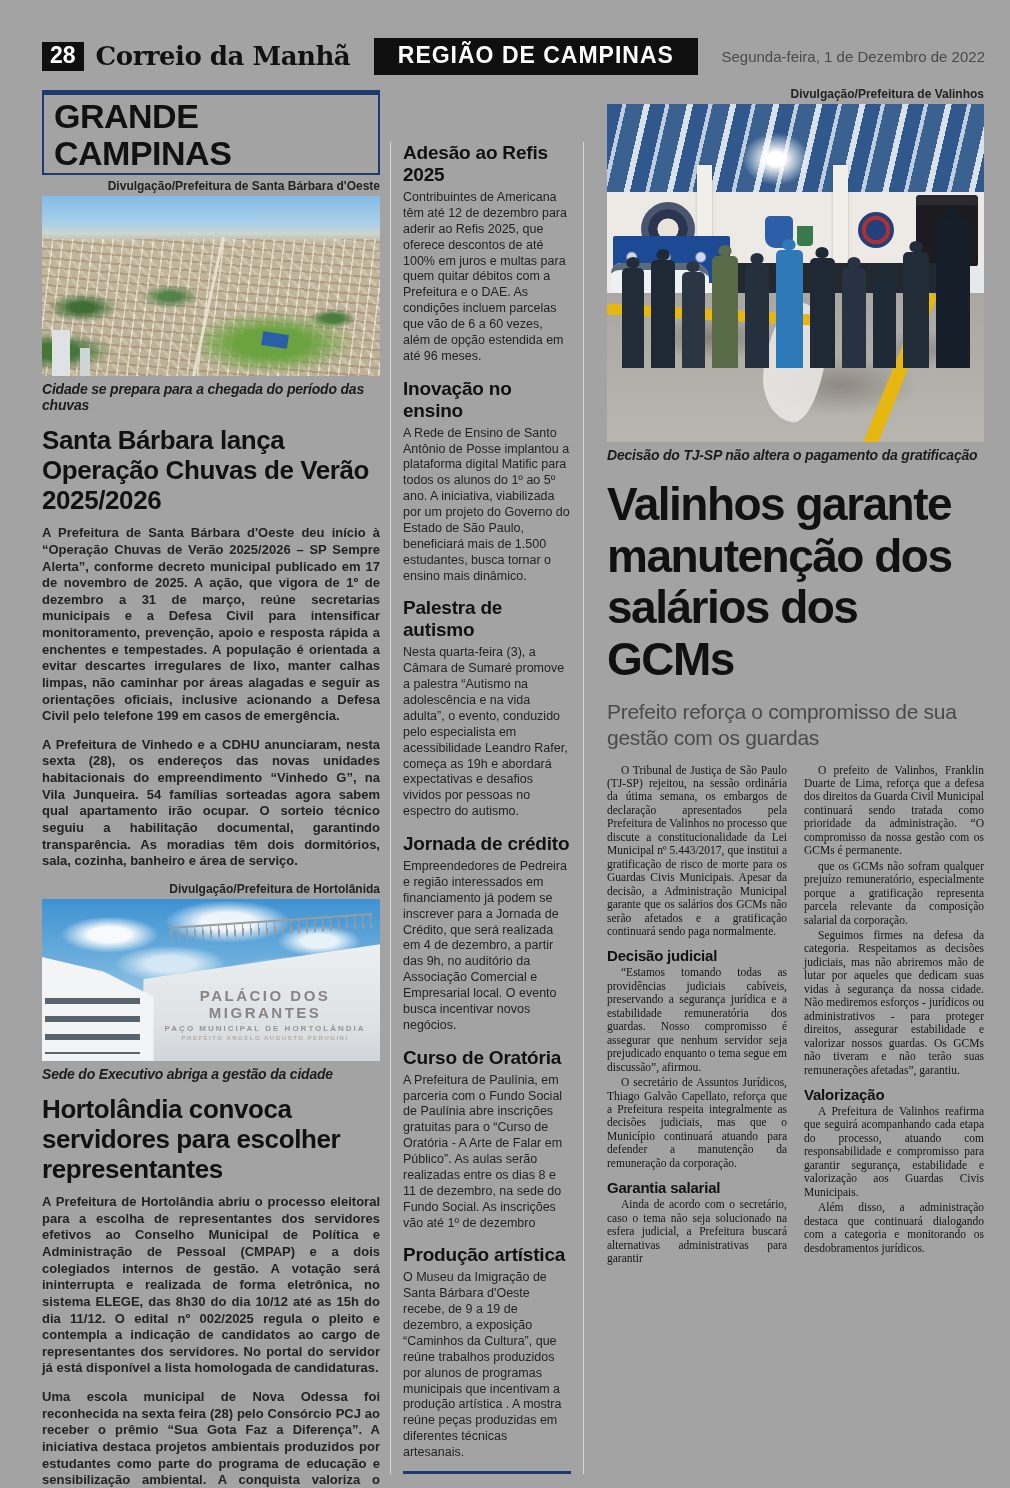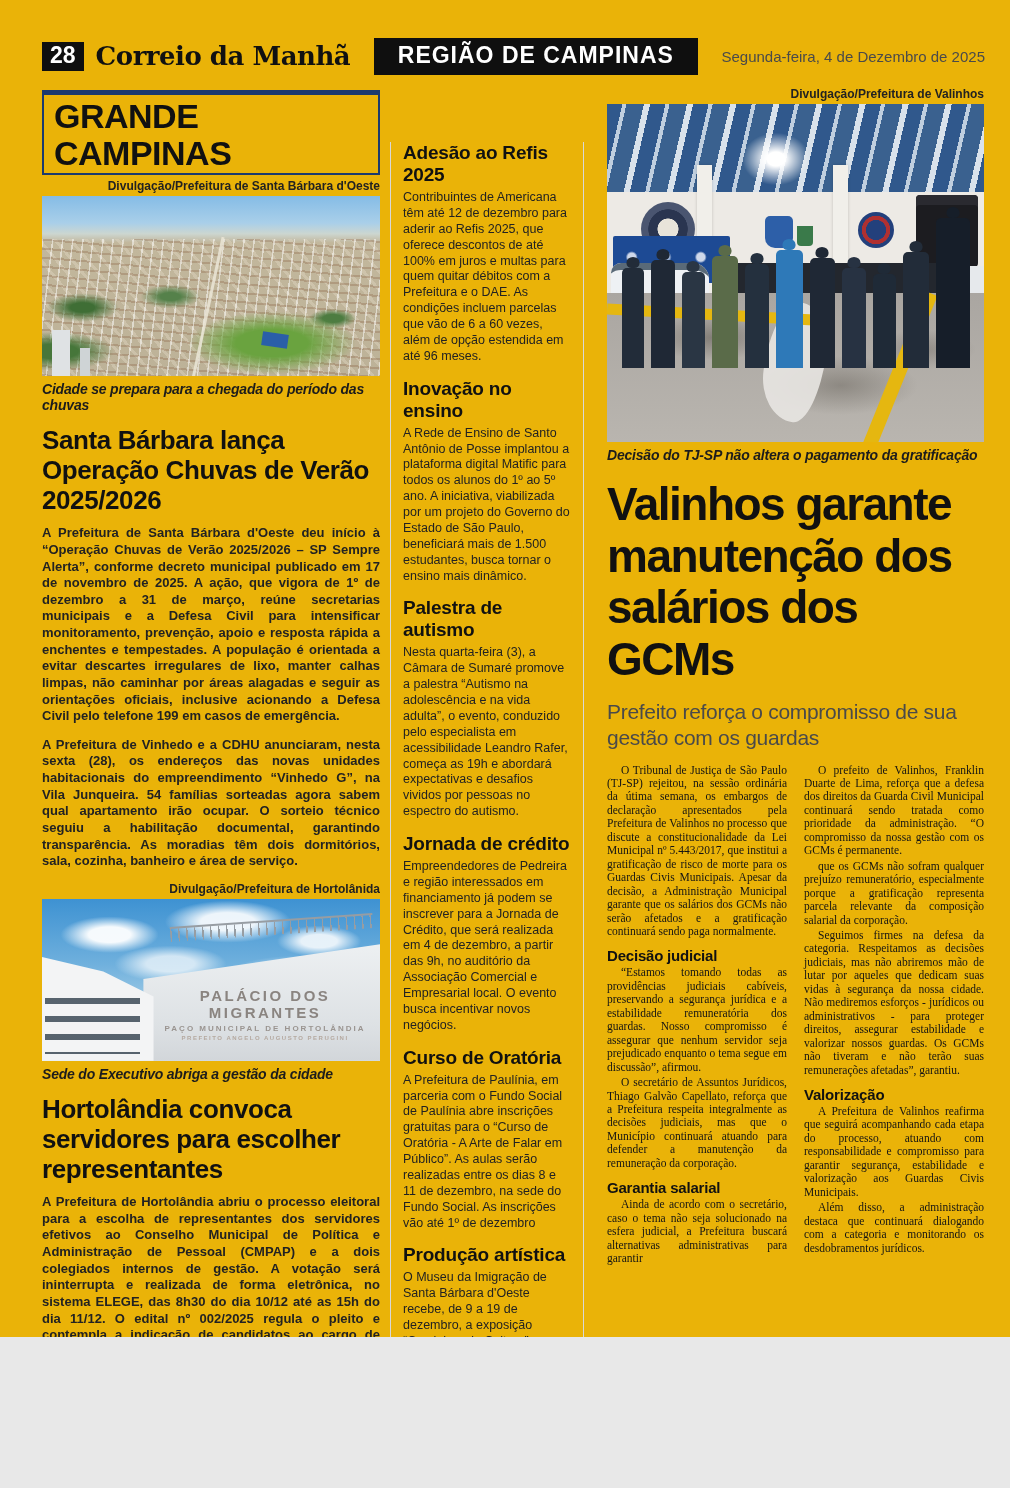--- a/index.html
+++ b/index.html
@@ -1,16 +1,16 @@
 <!DOCTYPE html>
 <html lang="pt"><head>
 <meta charset="utf-8">
 <style>
   html,body{margin:0;padding:0;background:#e8e8e8;}
-  .page{width:1010px;height:1337px;margin:0 auto;background:#eab308;position:relative;overflow:hidden;
+  .page{width:1010px;height:1488px;margin:0 auto;background:#a3a3a3;position:relative;overflow:hidden;
         box-sizing:border-box;padding:38px 25px 0 42px;font-family:"Liberation Sans",sans-serif;color:#111;}
   
   .topbar{display:flex;align-items:center;height:36px;margin-bottom:10px;}
   .pagenum{background:#0f0f0f;color:#fff;font-weight:700;font-size:23px;padding:2px 8px 4px;line-height:1;}
   .masthead{font-family:"DejaVu Serif",serif;font-weight:700;font-size:26px;letter-spacing:-0.5px;margin-left:12px;white-space:nowrap;}
   .banner{background:#0f0f0f;color:#fff;font-weight:800;font-size:23px;letter-spacing:1px;
           padding:4px 24px 6px;margin:0 auto;white-space:nowrap;}
   .dateline{font-size:15px;color:#4a4a4a;white-space:nowrap;}
   
   .content{display:flex;align-items:flex-start;}
@@ -119,21 +119,21 @@
 </style>
 </head>
 <body>
 
 <div class="page">
 
   <header class="topbar">
     <div class="pagenum">28</div>
     <div class="masthead">Correio da Manhã</div>
     <div class="banner">REGIÃO DE CAMPINAS</div>
-    <div class="dateline">Segunda-feira, 4 de Dezembro de 2025</div>
+    <div class="dateline">Segunda-feira, 1 de Dezembro de 2022</div>
   </header>
 
   <div class="content">
 
     <section class="col-left">
       <div class="section-box">
         <h1 class="section-title">GRANDE CAMPINAS</h1>
       </div>
       <div class="credit">Divulgação/Prefeitura de Santa Bárbara d'Oeste</div>
       <figure class="photo photo-aerial">

